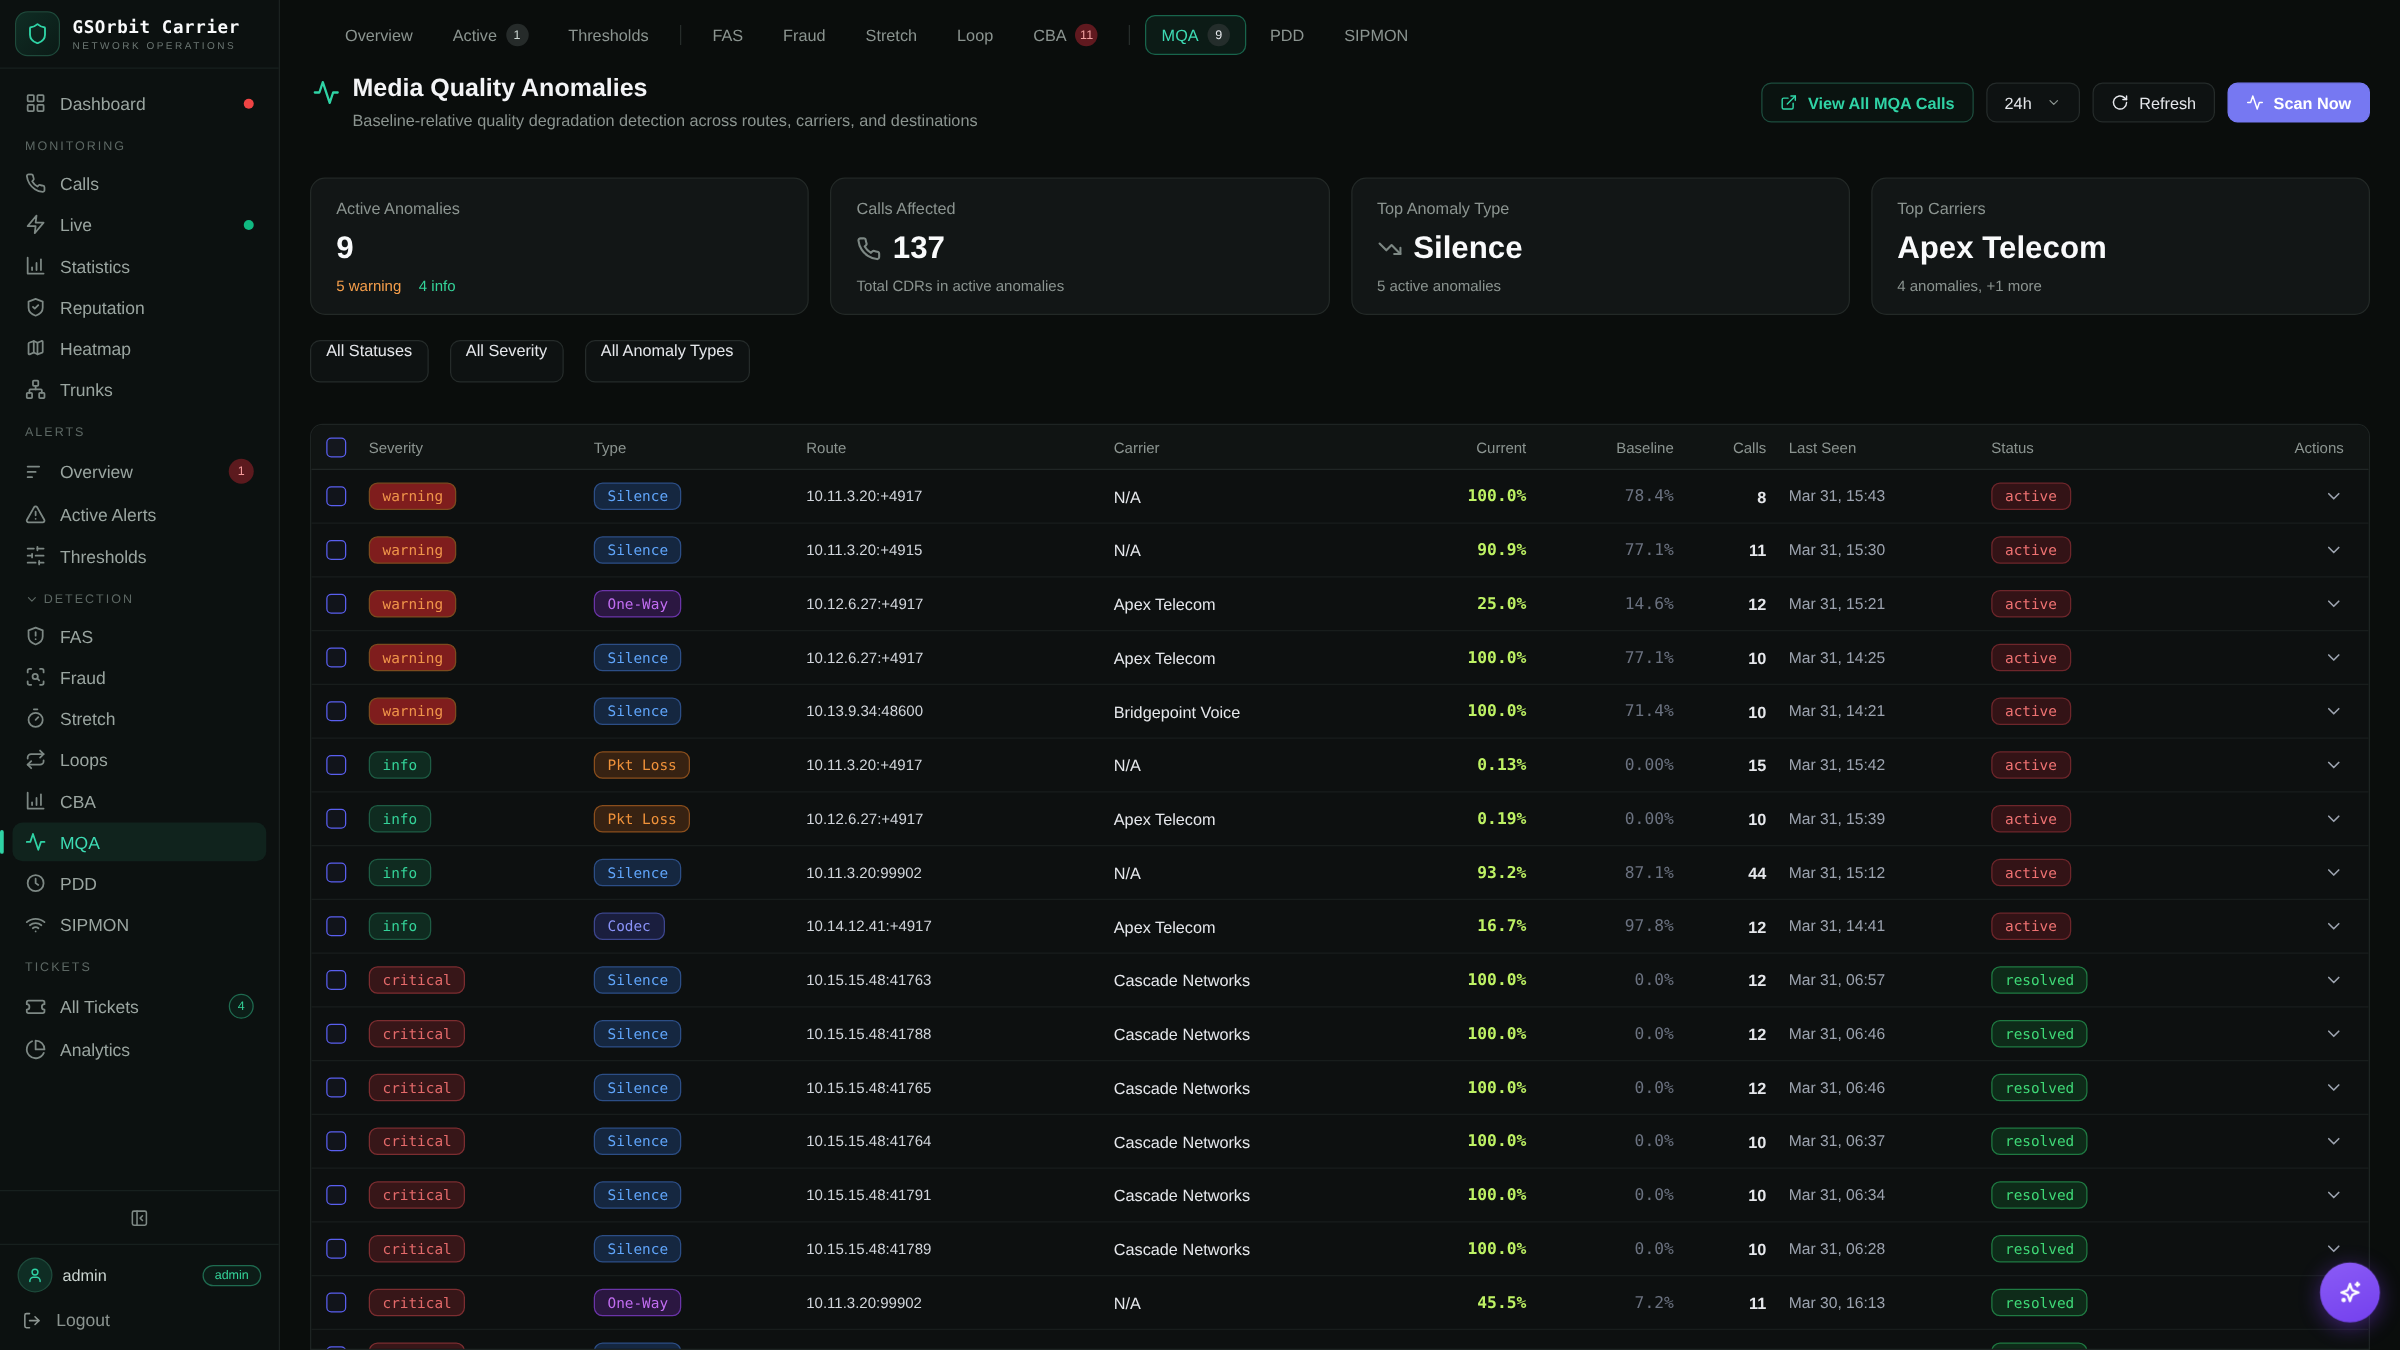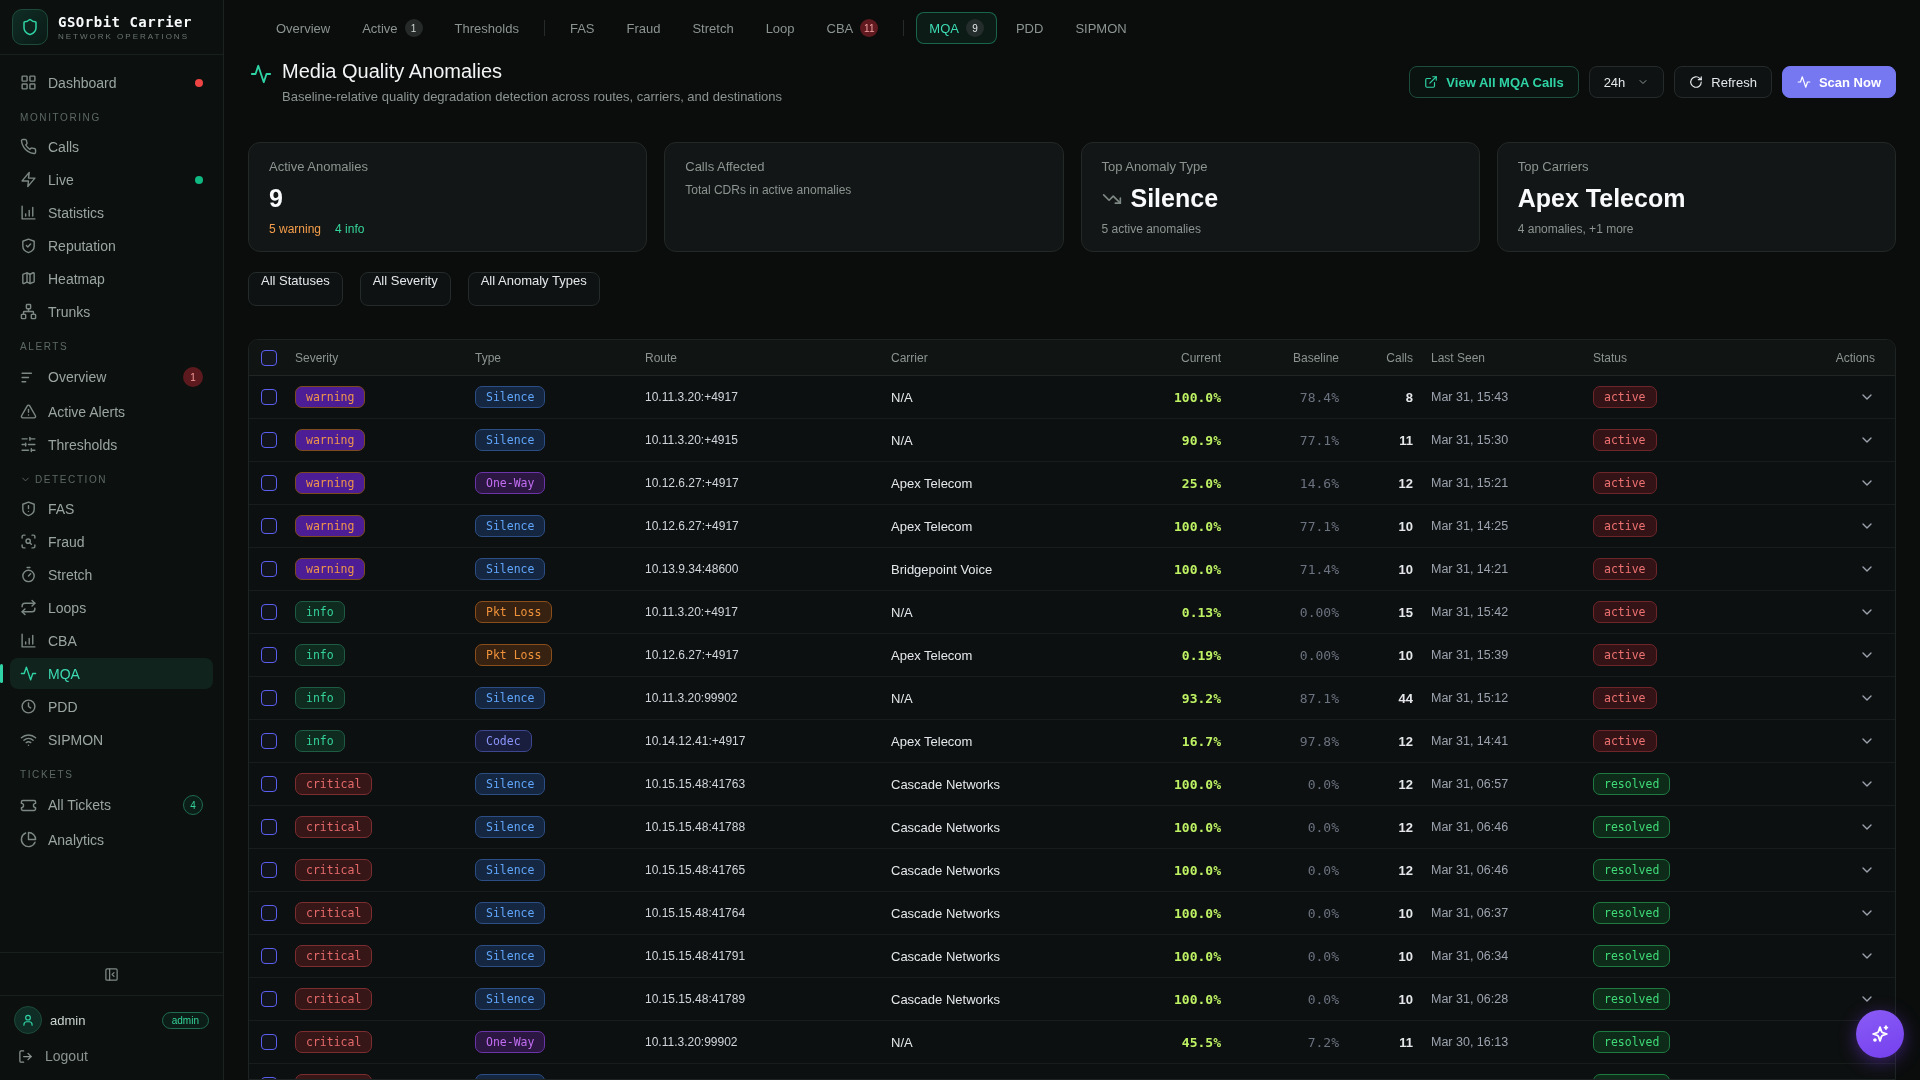--- a/index.html
+++ b/index.html
@@ -46,21 +46,21 @@
   .tbadge { min-width:18px; height:18px; border-radius:50%; display:flex; align-items:center; justify-content:center; font-size:10px; }
   .tbadge.gray { background:#262b2a; color:#cbd5d1; }
   .tbadge.red { background:#60191f; color:#f0a0a0; }
   .tbadge.dark { background:#242d2b; color:#e5e7eb; }
   .tab-divider { width:1px; height:16px; background:#262c2a; margin:0 6px; }
 
   
   .page-head { display:flex; align-items:center; justify-content:space-between; margin-top:4px; flex:none; }
   .ph-left { display:flex; align-items:flex-start; gap:10px; padding-left:2px; }
   .ph-icon { color:#2fd3a5; width:22px; height:22px; margin-top:3px; }
-  .ph-title { font-size:20px; font-weight:normal; color:#f3f4f6; }
+  .ph-title { font-size:20px; font-weight:bold; color:#f3f4f6; }
   .ph-sub { font-size:13px; color:#8b9490; margin-top:6px; }
   .ph-actions { display:flex; align-items:center; gap:10px; }
   .btn { display:flex; align-items:center; gap:8px; height:32px; padding:0 14px; border-radius:8px; font-size:13px; cursor:pointer; background:#0e1212; border:1px solid #252b2a; color:#e5e7eb; }
   .btn .icn { width:14px; height:14px; }
   .btn.ghost-teal { color:#2fd3a5; border-color:#1d4d3e; background:rgba(16,185,129,.04); font-weight:bold; }
   .btn.primary { background:#7678f2; border-color:#7678f2; color:#fff; font-weight:bold; }
   .btn .chev { width:12px; height:12px; color:#8b9490; margin-left:4px; }
 
   
   .stats { display:grid; grid-template-columns:repeat(4,1fr); gap:17px; margin-top:38px; flex:none; }
@@ -78,21 +78,21 @@
   .select .icn { width:13px; height:13px; color:#8b9490; }
 
   
   .table { margin-top:33px; border:1px solid #1e2423; border-radius:10px 10px 0 0; overflow:hidden; flex:1; background:#0d1010; }
   .trow { display:grid; grid-template-columns:44px 180px 170px 246px 240px 90px 118px 74px 180px 200px 1fr; align-items:center; height:43px; border-bottom:1px solid #181d1c; padding:0 2px; }
   .thead { height:36px; background:#101413; border-bottom:1px solid #202625; }
   .th { font-size:12px; color:#8b9490; }
   .right { text-align:right; }
   .cbx { width:16px; height:16px; border:1.5px solid #5a5ff0; border-radius:4px; background:rgba(99,102,241,.05); margin-left:10px; cursor:pointer; }
   .badge { display:inline-block; font-family:"DejaVu Sans Mono", monospace; font-size:11.5px; padding:3px 10px; border-radius:7px; border:1px solid; }
-  .sev-warning  { color:#f0954a; background:#4c1d95; border-color:#7c4a1e; }
+  .sev-warning  { color:#f0954a; background:#7f1d1d; border-color:#7c4a1e; }
   .sev-info     { color:#34d399; background:#0f2b20; border-color:#1e5c44; }
   .sev-critical { color:#e46a6a; background:#371618; border-color:#7c2d30; }
   .type-silence { color:#60a5fa; background:#152740; border-color:#2c4e86; }
   .type-one-way { color:#c26df2; background:#2b1741; border-color:#6b34a8; }
   .type-pkt-loss{ color:#f0923a; background:#372212; border-color:#8a4e1c; }
   .type-codec   { color:#8a93f8; background:#1a1e3e; border-color:#3d468e; }
   .st-active    { color:#ef7272; background:#331316; border-color:#6e262b; }
   .st-resolved  { color:#3fd977; background:#0e2b19; border-color:#1f7a42; }
   .c-route { font-family:Liberation Sans, sans-serif; font-size:12px; color:#d1d5db; }
   .c-carrier { font-size:13px; color:#e5e7eb; }
@@ -434,20 +434,26 @@
         <div class="card-value">
             <span>9</span>
           </div>
         <div class="card-subs">
           <span class="sub-warn">5 warning</span>
           <span class="sub-info">4 info</span>
         </div>
       </div>
       <div class="card">
         <div class="card-label">Calls Affected</div>
+        <div class="card-value">
+          <svg class="icn" viewBox="0 0 24 24" fill="none" stroke="currentColor" stroke-width="2" stroke-linecap="round" stroke-linejoin="round">
+              <path d="M22 16.92v3a2 2 0 0 1-2.18 2 19.79 19.79 0 0 1-8.63-3.07 19.5 19.5 0 0 1-6-6 19.79 19.79 0 0 1-3.07-8.67A2 2 0 0 1 4.11 2h3a2 2 0 0 1 2 1.72 12.84 12.84 0 0 0 .7 2.81 2 2 0 0 1-.45 2.11L8.09 9.91a16 16 0 0 0 6 6l1.27-1.27a2 2 0 0 1 2.11-.45 12.84 12.84 0 0 0 2.81.7A2 2 0 0 1 22 16.92z"></path>
+            </svg>
+          <span>137</span>
+        </div>
         <div class="card-subs">
             <span>Total CDRs in active anomalies</span>
           </div>
       </div>
       <div class="card">
         <div class="card-label">Top Anomaly Type</div>
         <div class="card-value">
           <svg class="icn" viewBox="0 0 24 24" fill="none" stroke="currentColor" stroke-width="2" stroke-linecap="round" stroke-linejoin="round">
               <polyline points="22 17 13.5 8.5 8.5 13.5 2 7"></polyline>
               <polyline points="16 17 22 17 22 11"></polyline>

